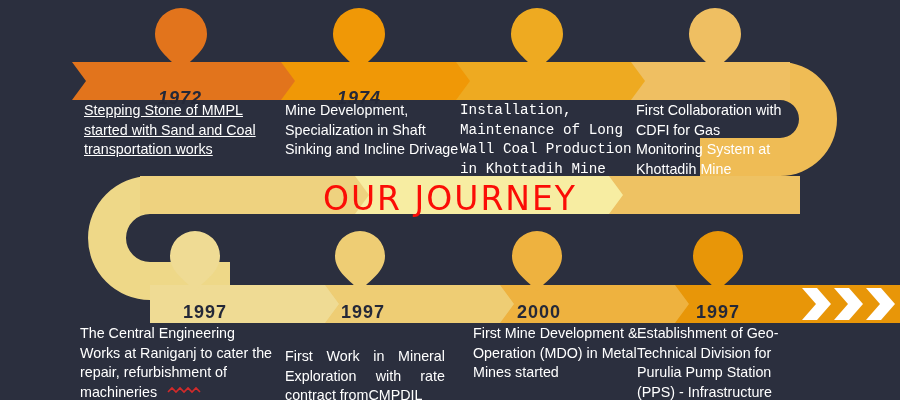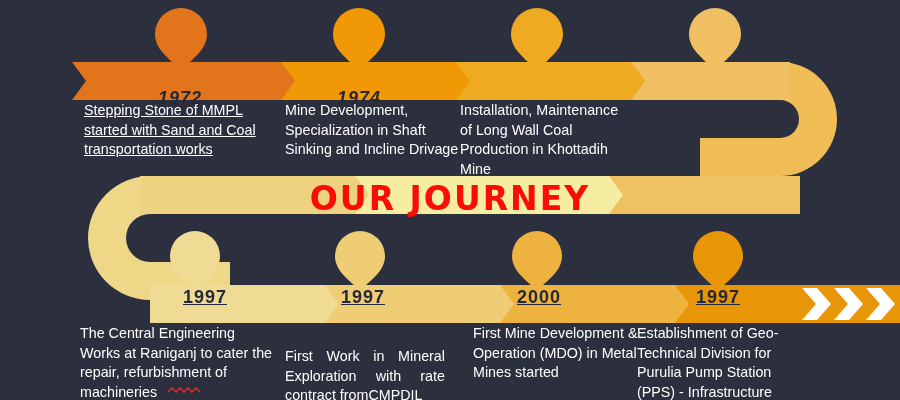--- a/index.html
+++ b/index.html
@@ -20,42 +20,42 @@
     position:absolute;
     color:#242838;
     font-weight:bold;
     font-size:18px;
     letter-spacing:1px;
     text-align:center;
     z-index:6;
     white-space:nowrap;
   }
   .year-top{top:88px;font-style:italic;}
-  .year-bot{top:287px;text-decoration:underline;}
+  .year-bot{top:302px;}
 
   
   .desc{
     position:absolute;
     color:#ffffff;
     font-size:14.3px;
     line-height:19.5px;
     z-index:6;
   }
   .desc-top{top:101px;}
   .desc-bot{top:324px;}
   .just{text-align:justify;}
 
   
   #journey-title{
     position:absolute;
     left:0;top:182px;width:900px;
     text-align:center;
     color:#fb0d06;
     font-size:33px;
-    font-weight:bold;
+    font-weight:normal;
     letter-spacing:2px;
     font-family:"DejaVu Sans","Liberation Sans",sans-serif;
     z-index:7;
     line-height:34px;
     white-space:nowrap;
   }
 </style>
 </head>
 <body>
 
@@ -127,21 +127,22 @@
   <div class="year year-top" style="left:130px;width:100px;">1972</div>
   <div class="year year-top" style="left:309px;width:100px;">1974</div>
 
   <div class="year year-bot" style="left:155px;width:100px;">1997</div>
   <div class="year year-bot" style="left:313px;width:100px;">1997</div>
   <div class="year year-bot" style="left:489px;width:100px;">2000</div>
   <div class="year year-bot" style="left:668px;width:100px;">1997</div>
 
   <div class="desc desc-top" style="left:84px;width:192px;text-decoration:underline;">Stepping Stone of MMPL started with Sand and Coal transportation works</div>
   <div class="desc desc-top" style="left:285px;width:190px;">Mine Development, Specialization in Shaft Sinking and Incline Drivage</div>
-  <div class="desc desc-top" style="left:460px;width:172px;">Installation, Maintenance of Long Wall Coal Production in Khottadih Mine</div>
+  <div class="desc desc-top" style="left:460px;width:172px;font-family:Liberation Mono, monospace;">Installation, Maintenance of Long Wall Coal Production in Khottadih Mine</div>
+  <div class="desc desc-top" style="left:636px;width:150px;">First Collaboration with CDFI for Gas Monitoring System at Khottadih Mine</div>
 
   <div class="desc desc-bot" style="left:80px;width:196px;">The Central Engineering Works at Raniganj to cater the repair, refurbishment of machineries</div>
   <div class="desc desc-bot just" style="left:285px;width:160px;margin-top:23px;">First Work in Mineral Exploration with rate contract fromCMPDIL</div>
   <div class="desc desc-bot" style="left:473px;width:172px;">First Mine Development &amp; Operation (MDO) in Metal Mines started</div>
   <div class="desc desc-bot" style="left:637px;width:162px;">Establishment of Geo-Technical Division for Purulia Pump Station (PPS) - Infrastructure</div>
 
   <div id="journey-title">OUR JOURNEY</div>
 
 </div>
 

